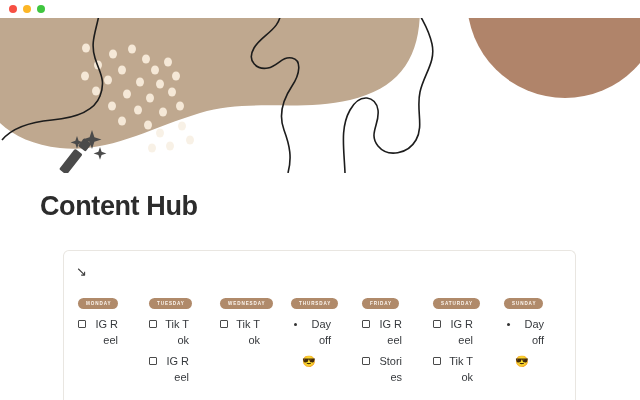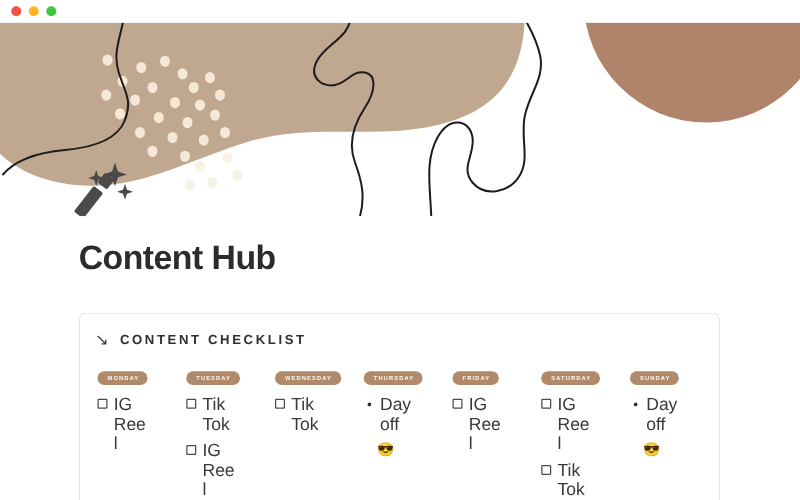--- a/index.html
+++ b/index.html
@@ -51,21 +51,21 @@
 
   
   .page {
     position: absolute;
     top: 173px; left: 0;
     width: 640px;
     z-index: 10;
   }
   .page-title {
     margin: 0;
-    padding: 18px 0 0 63px;
+    padding: 18px 0 0 40px;
     font-size: 27px;
     font-weight: bold;
     letter-spacing: -0.4px;
     color: #2c2c2c;
   }
 
   
   .card {
     position: absolute;
     top: 250px;
@@ -138,24 +138,25 @@
   .bullet {
     flex: 0 0 auto;
     width: 3px; height: 3px;
     border-radius: 50%;
     background: #333;
     margin-top: 6px;
     margin-left: 3px;
     margin-right: 2px;
   }
   .task-label {
-    font-size: 14px;
+    font-size: 11px;
     line-height: 15.5px;
     color: #36393d;
     word-break: break-all;
+    text-align: right;
   }
   .emoji {
     font-size: 11px;
     line-height: 14px;
     display: block;
   }
 </style>
 </head>
 <body>
 
@@ -223,21 +224,20 @@
   </svg>
 </div>
 
 <div class="page">
   <h1 class="page-title">Content Hub</h1>
 </div>
 
 <div class="card">
   <div class="card-head">
     <span class="arrow-icon">↘</span>
-    <span class="card-title">CONTENT CHECKLIST</span>
   </div>
   <div class="week" id="week">
       <div class="day-col"><span class="day-badge">MONDAY</span><div class="task">
           <span class="checkbox"></span>
           <span class="task-label">IG Reel</span>
         </div></div>
       <div class="day-col"><span class="day-badge">TUESDAY</span><div class="task">
           <span class="checkbox"></span>
           <span class="task-label">Tik Tok</span>
         </div><div class="task">
@@ -248,20 +248,23 @@
           <span class="checkbox"></span>
           <span class="task-label">Tik Tok</span>
         </div></div>
       <div class="day-col"><span class="day-badge">THURSDAY</span><div class="task">
           <span class="bullet"></span>
           <span class="task-label">Day off</span>
         </div><span class="emoji" style="margin-left: 11px;">😎</span></div>
       <div class="day-col"><span class="day-badge">FRIDAY</span><div class="task">
           <span class="checkbox"></span>
           <span class="task-label">IG Reel</span>
+        </div><div class="task">
+          <span class="checkbox"></span>
+          <span class="task-label">Stories</span>
         </div></div>
       <div class="day-col"><span class="day-badge">SATURDAY</span><div class="task">
           <span class="checkbox"></span>
           <span class="task-label">IG Reel</span>
         </div><div class="task">
           <span class="checkbox"></span>
           <span class="task-label">Tik Tok</span>
         </div></div>
       <div class="day-col"><span class="day-badge">SUNDAY</span><div class="task">
           <span class="bullet"></span>

